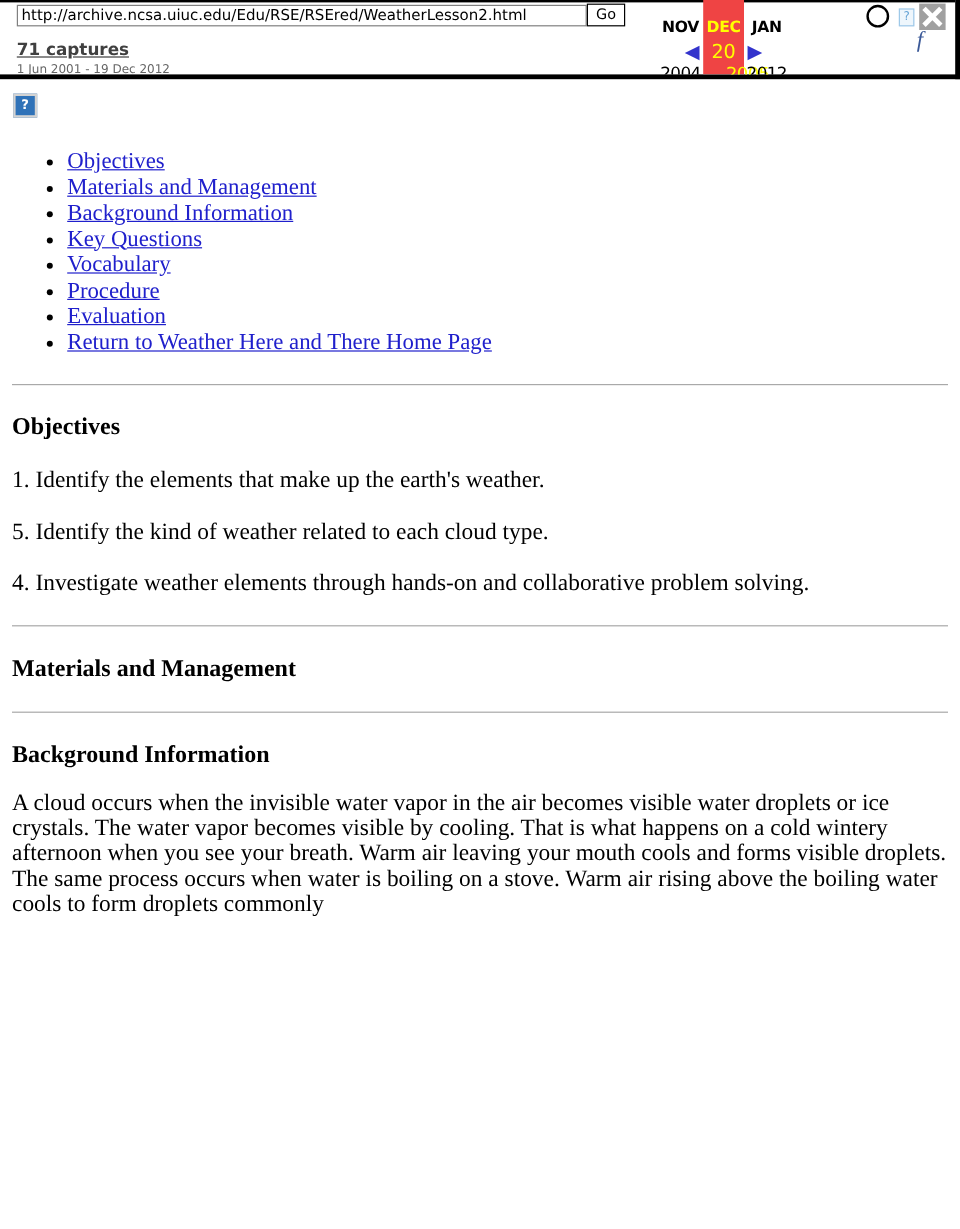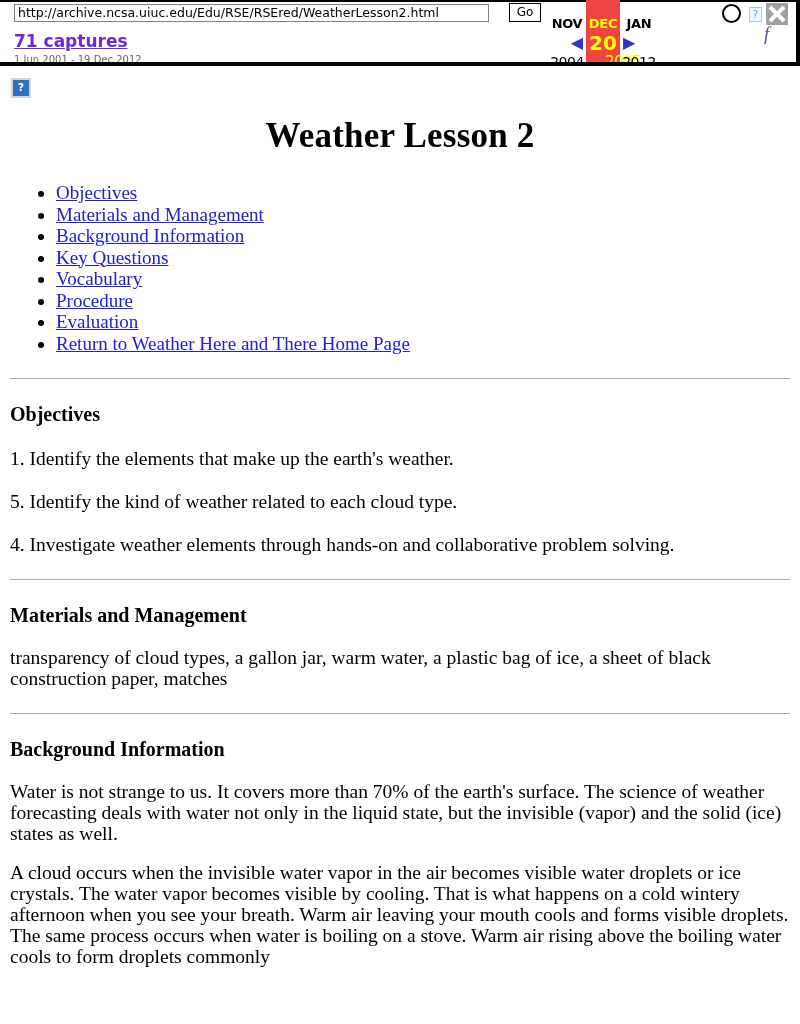--- a/index.html
+++ b/index.html
@@ -37,44 +37,44 @@
     font-family: "DejaVu Sans", sans-serif;
     font-size: 12.5px;
     line-height: 16px;
     padding: 1px 3px;
     border: 1px solid #808080;
     background: #fff;
     color: #000;
     outline: none;
   }
   #wb-go-btn {
-    margin-left: 20px;
+    margin-left: 0;
     height: 19px;
     min-width: 32px;
     font-family: "DejaVu Sans", sans-serif;
     font-size: 12px;
     line-height: 17px;
     padding: 0 4px;
     border: 1px solid #000;
     background: #fff;
     color: #000;
     cursor: pointer;
     text-align: center;
   }
 
   
   #wb-captures {
     position: absolute;
     left: 14px; top: 31px;
   }
   #wb-captures-link {
     font-family: "DejaVu Sans", sans-serif;
-    font-size: 17px;
+    font-size: 14px;
     font-weight: bold;
-    color: #6d28d9;
+    color: #404040;
     cursor: pointer;
     display: inline-block;
   }
   #wb-captures-range {
     font-family: "DejaVu Sans", sans-serif;
     font-size: 10px;
     color: #666666;
     margin-top: 3px;
   }
 
@@ -97,21 +97,21 @@
   .wb-tl-col.current {
     background: #ef4444;
     width: 34px;
   }
   .wb-tl-mon {
     font-size: 13px; font-weight: bold; line-height: 16px;
     margin-top: 16px; letter-spacing: -0.3px;
   }
   .wb-tl-col.current .wb-tl-mon { color: #ffff00; }
   .wb-tl-day {
-    font-size: 20px; font-weight: bold; line-height: 22px;
+    font-size: 16px; font-weight: normal; line-height: 22px;
     color: #ffff00;
   }
   .wb-tl-yr {
     font-size: 14px; font-weight: normal; line-height: 16px;
     letter-spacing: -0.5px;
   }
   .wb-tl-col.current .wb-tl-yr { color: #ffff00; font-size: 15px; margin-left: 17px; }
   .wb-arrow {
     font-size: 16px; line-height: 22px; color: #3333cc;
   }
@@ -292,21 +292,20 @@
 
   <div id="wb-about-capture">
     <span class="caret">▼</span><span class="lbl">About this capture</span>
   </div>
 </div>
 
 <div id="page">
 
   <div id="broken-image-top">?</div>
 
-  <h1 id="page-title">Weather Lesson 2</h1>
 
   <ul id="toc-list">
     <li><a href="#">Objectives</a></li>
     <li><a href="#">Materials and Management</a></li>
     <li><a href="#">Background Information</a></li>
     <li><a href="#">Key Questions</a></li>
     <li><a href="#">Vocabulary</a></li>
     <li><a href="#">Procedure</a></li>
     <li><a href="#">Evaluation</a></li>
     <li><a href="#">Return to Weather Here and There Home Page</a></li>
@@ -315,21 +314,19 @@
   <hr class="rule">
 
   <h2 class="section-head">Objectives</h2>
   <p class="body-text objective">1. Identify the elements that make up the earth's weather.</p>
   <p class="body-text objective">5. Identify the kind of weather related to each cloud type.</p>
   <p class="body-text objective">4. Investigate weather elements through hands-on and collaborative problem solving.</p>
 
   <hr class="rule">
 
   <h2 class="section-head">Materials and Management</h2>
-  <p class="body-text">transparency of cloud types, a gallon jar, warm water, a plastic bag of ice, a sheet of black construction paper, matches</p>
 
   <hr class="rule">
 
   <h2 class="section-head">Background Information</h2>
-  <p class="body-text">Water is not strange to us. It covers more than 70% of the earth's surface. The science of weather forecasting deals with water not only in the liquid state, but the invisible (vapor) and the solid (ice) states as well.</p>
   <p class="body-text" id="last-para">A cloud occurs when the invisible water vapor in the air becomes visible water droplets or ice crystals. The water vapor becomes visible by cooling. That is what happens on a cold wintery afternoon when you see your breath. Warm air leaving your mouth cools and forms visible droplets. The same process occurs when water is boiling on a stove. Warm air rising above the boiling water cools to form droplets commonly</p>
 
 </div>
 
 </body></html>

